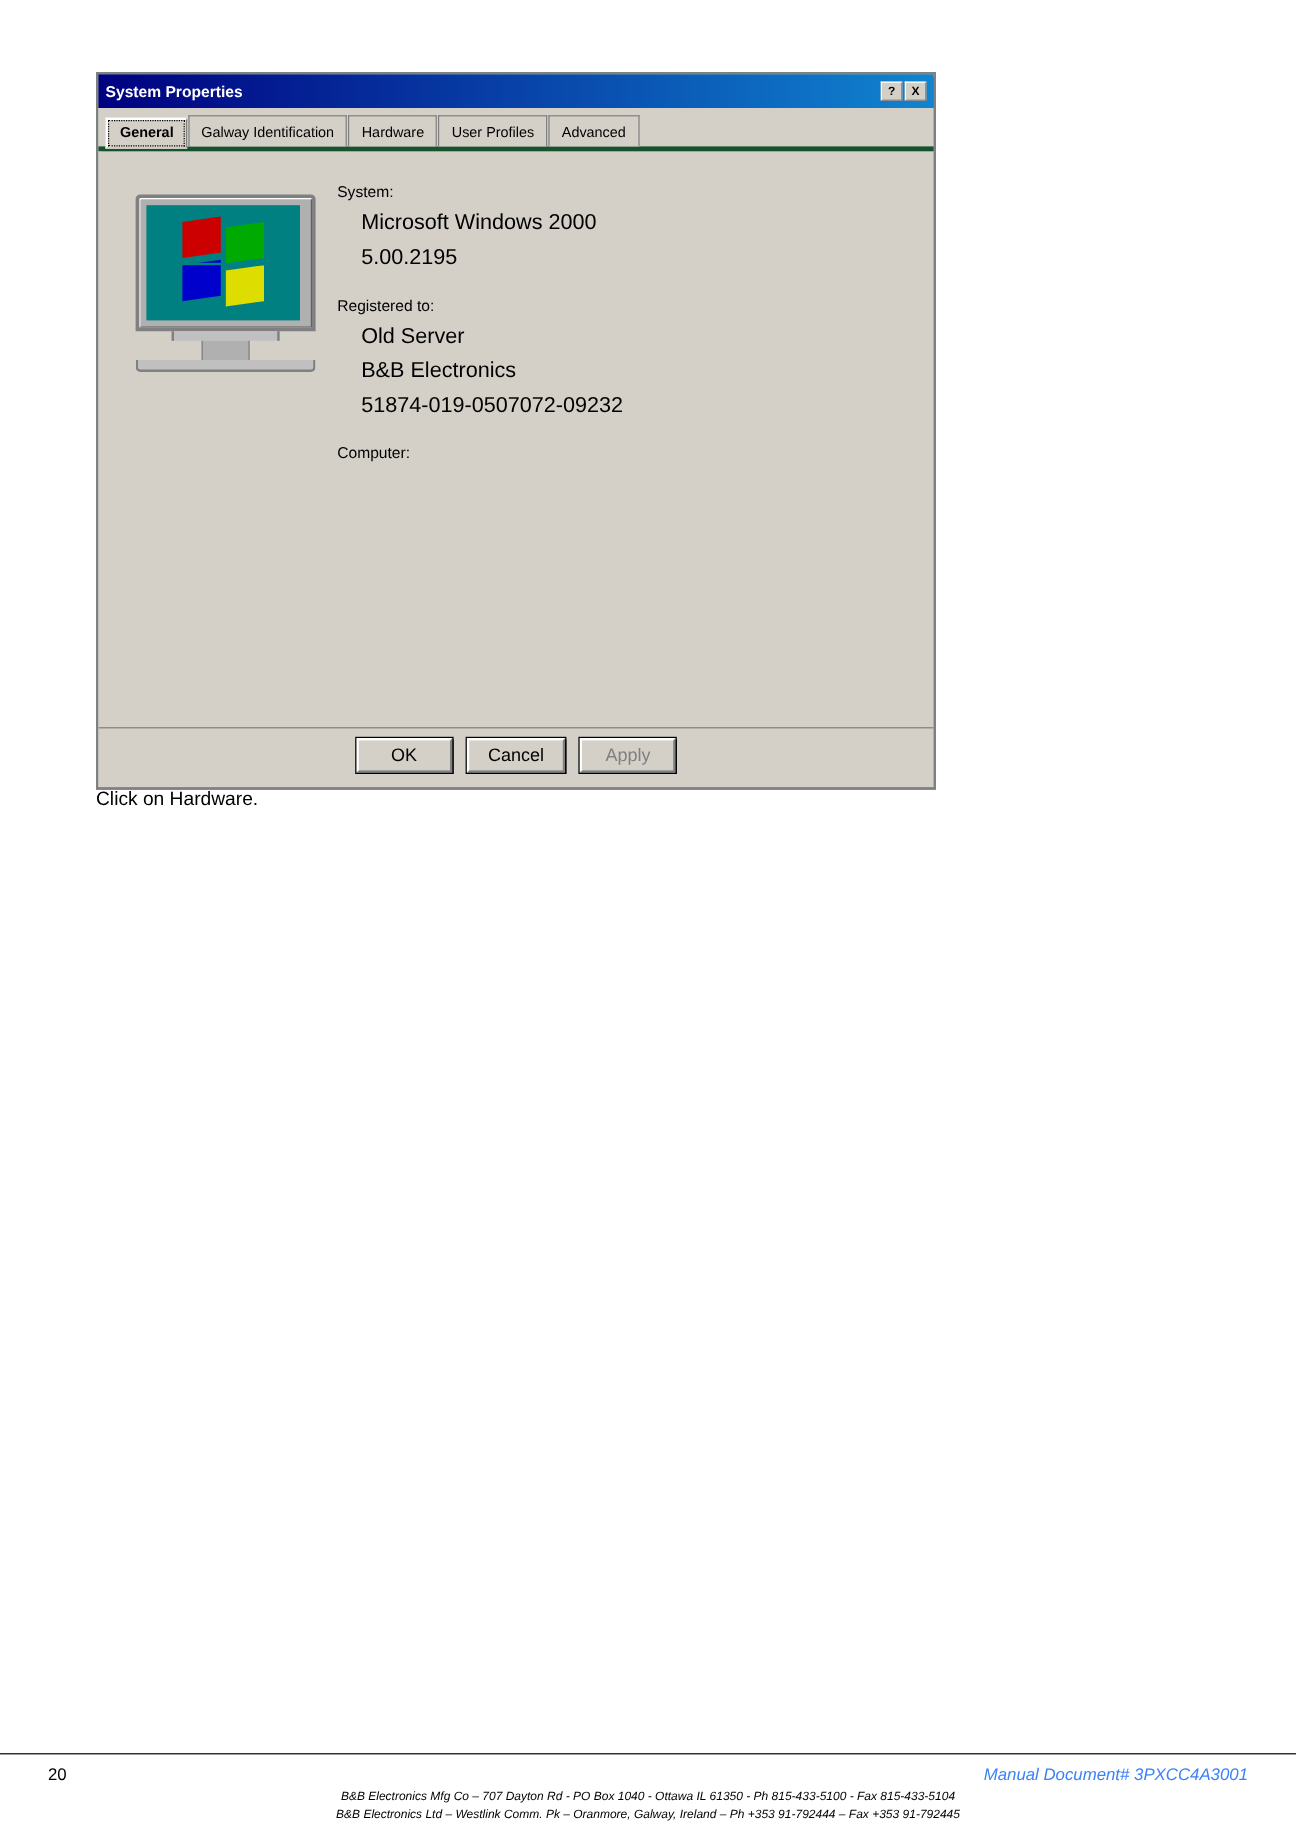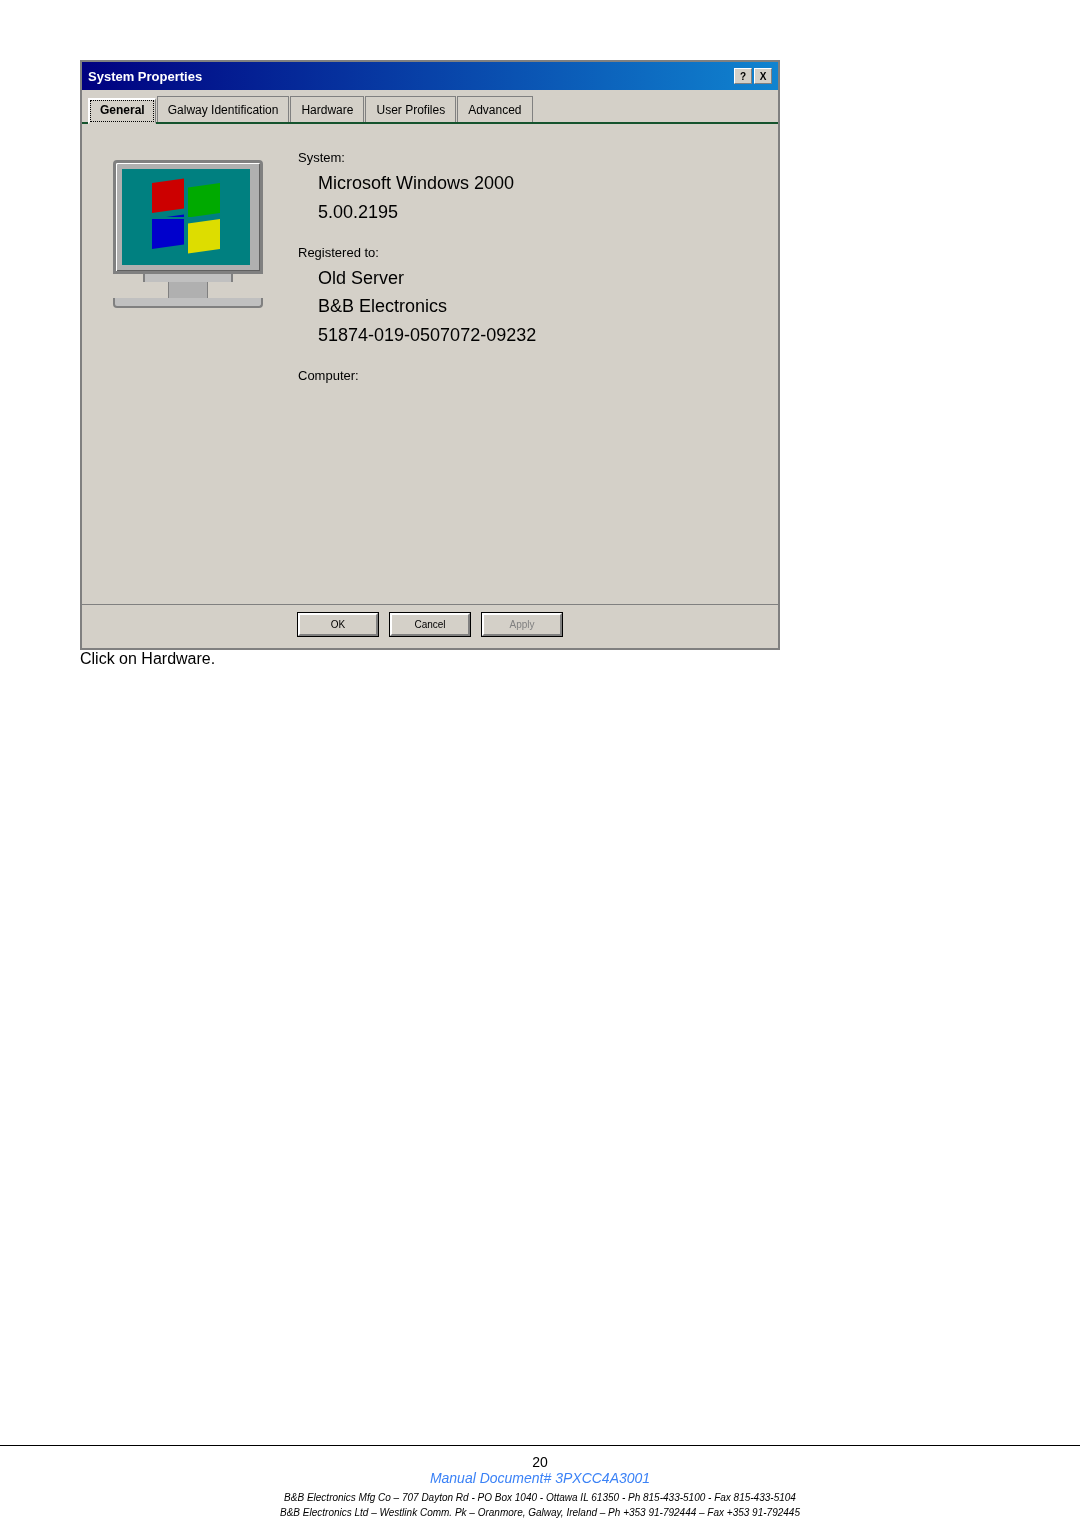--- a/index.html
+++ b/index.html
@@ -68,21 +68,21 @@
       color: #000;
       font-weight: bold;
     }
 
     
     .tab-strip {
       display: flex;
       align-items: flex-end;
       padding: 6px 6px 0 6px;
       background: #d4d0c8;
-      border-bottom: 2px solid #14532d;
+      border-bottom: 4px solid #14532d;
       position: relative;
     }
 
     .tab {
       padding: 4px 10px 4px 10px;
       background: #d4d0c8;
       border: 1px solid #808080;
       border-bottom: none;
       font-size: 12px;
       cursor: pointer;
@@ -112,21 +112,21 @@
       background: #d4d0c8;
       padding: 16px 16px 12px 16px;
       min-height: 480px;
       display: flex;
       flex-direction: column;
     }
 
     .general-content {
       display: flex;
       flex-direction: row;
-      gap: 20px;
+      gap: 3px;
       flex: 1;
     }
 
     
     .monitor-container {
       width: 180px;
       min-width: 180px;
       display: flex;
       align-items: flex-start;
       justify-content: center;
@@ -217,21 +217,21 @@
       gap: 12px;
     }
 
     .btn {
       min-width: 80px;
       padding: 4px 16px;
       background: #d4d0c8;
       border: 2px solid;
       border-color: #fff #808080 #808080 #fff;
       box-shadow: 1px 1px 0 #000;
-      font-size: 10px;
+      font-size: 15px;
       cursor: pointer;
       font-family: Arial, sans-serif;
       outline: 1px solid #000;
     }
 
     .btn-disabled {
       color: #808080;
       cursor: default;
     }
 
@@ -251,21 +251,20 @@
       border-top: 1px solid #000;
       padding: 8px 40px 6px 40px;
     }
 
     .footer-main {
       display: flex;
       justify-content: space-between;
       align-items: center;
       margin-bottom: 4px;
       font-size: 14px;
-      flex-direction: column;
     }
 
     .footer-page-num {
       font-size: 14px;
       color: #000;
     }
 
     .footer-doc-num {
       font-size: 14px;
       color: #3b82f6;

